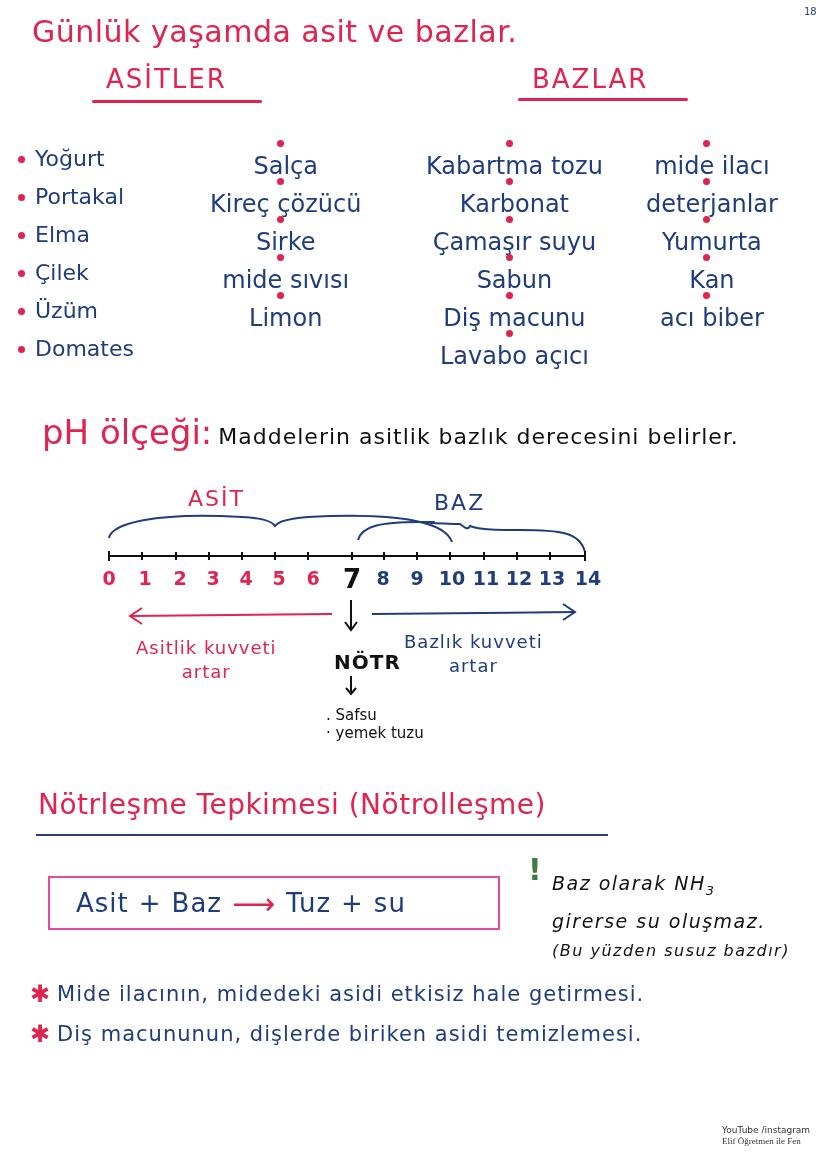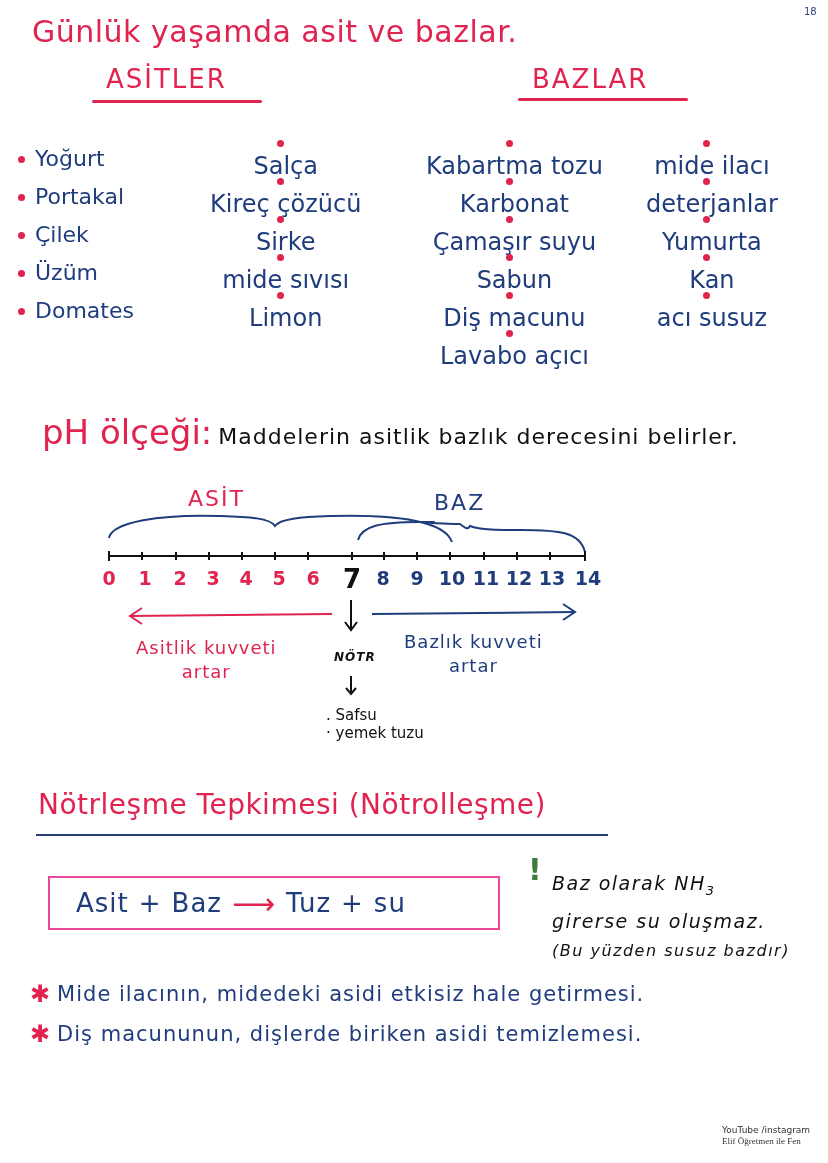--- a/index.html
+++ b/index.html
@@ -18,21 +18,21 @@
     .bullet { display: inline-block; width: 7px; height: 7px; border-radius: 50%; background: #e0234f; margin-right: 10px; flex: 0 0 auto; }
     .small-list li { font-size: 24px; flex-direction: column; }
     .page-num { font-size: 10px; color: #2a3f7a; }
     .ph-title { font-size: 34px; }
     .ph-def { font-size: 22px; letter-spacing: 1px; }
     .scale-label { font-size: 22px; letter-spacing: 2px; }
     .tick-labels { position: absolute; top: 567px; left: 100px; width: 520px; height: 30px; }
     .tick-label { position: absolute; font-size: 19px; font-weight: bold; transform: translateX(-50%); }
     .tick-label.big { font-size: 26px; top: -3px; }
     .kuvvet { font-size: 18px; letter-spacing: 1px; text-align: center; line-height: 24px; }
-    .notr { font-size: 12px; font-weight: bold; letter-spacing: 1px; font-style: italic; }
+    .notr { font-size: 20px; font-weight: bold; letter-spacing: 1px; }
     .notr-items { font-size: 15px; line-height: 18px; }
     .sec2-title { font-size: 28px; letter-spacing: 0.5px; }
     .eq-box { position: absolute; left: 48px; top: 876px; width: 452px; height: 54px; border: 2px solid #ec4899; box-sizing: border-box; }
     .eq { font-size: 26px; letter-spacing: 1px; display: flex; align-items: center; gap: 10px; height: 100%; padding-left: 26px; }
     .note { font-size: 19px; letter-spacing: 1.5px; line-height: 30px; }
     .star-line { font-size: 21px; letter-spacing: 1px; display: flex; align-items: center; }
     .star { color: #e0234f; font-size: 24px; margin-right: 6px; }
     .footer { font-size: 9px; color: #333; line-height: 11px; }
     .footer .l2 { font-family: "Liberation Serif", serif; }
   </style>
@@ -52,20 +52,24 @@
   <li>
       <span class="bullet"></span>
       <span>Yoğurt</span>
     </li>
   <li>
       <span class="bullet"></span>
       <span>Portakal</span>
     </li>
   <li>
       <span class="bullet"></span>
+      <span>Elma</span>
+    </li>
+  <li>
+      <span class="bullet"></span>
       <span>Çilek</span>
     </li>
   <li>
       <span class="bullet"></span>
       <span>Üzüm</span>
     </li>
   <li>
       <span class="bullet"></span>
       <span>Domates</span>
     </li>
@@ -131,21 +135,21 @@
   <li>
       <span class="bullet"></span>
       <span>Yumurta</span>
     </li>
   <li>
       <span class="bullet"></span>
       <span>Kan</span>
     </li>
   <li>
       <span class="bullet"></span>
-      <span>acı susuz</span>
+      <span>acı biber</span>
     </li>
 </ul>
 
 <div class="abs" style="left:42px; top:412px; display:flex; align-items:baseline; gap:6px;">
   <span class="ph-title red">pH ölçeği:</span>
   <span class="ph-def black">Maddelerin asitlik bazlık derecesini belirler.</span>
 </div>
 
 <div class="abs scale-label red" style="left:188px; top:486px;">ASİT</div>
 <div class="abs scale-label blue" style="left:434px; top:490px;">BAZ</div>

